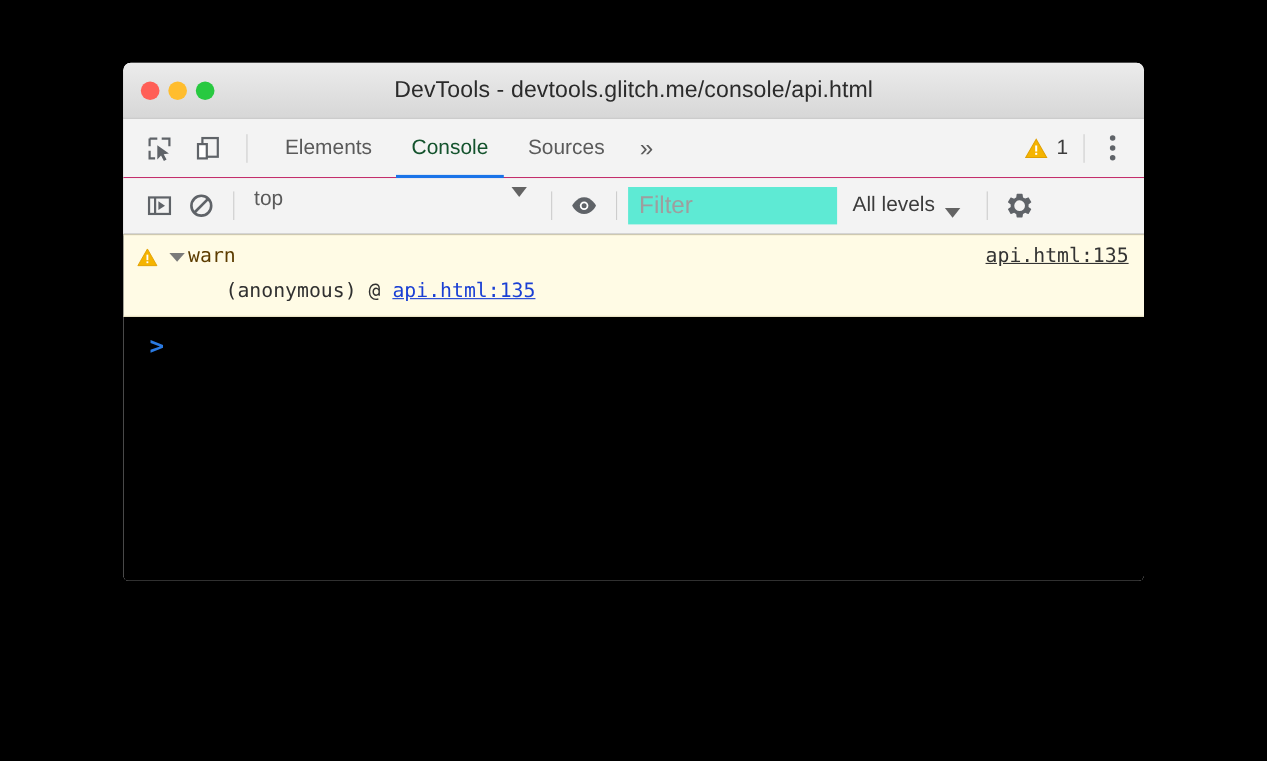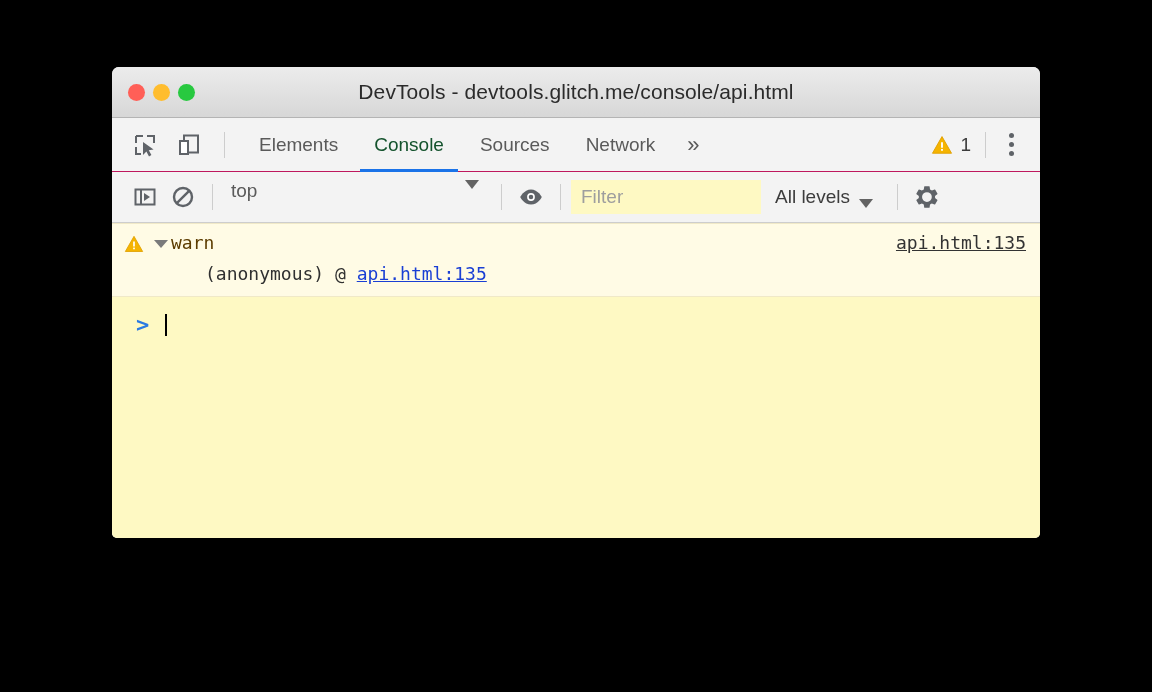--- a/index.html
+++ b/index.html
@@ -12,21 +12,21 @@
   }
   body {
     font-family: "Liberation Sans", sans-serif;
     -webkit-font-smoothing: antialiased;
   }
 
   
   .window {
     position: absolute;
     left: 112px;
-    top: 67px;
+    top: 57px;
     width: 928px;
     height: 471px;
     background: #ffffff;
     border-radius: 7px 7px 5px 5px;
     overflow: hidden;
     box-shadow: 0 2px 10px rgba(0,0,0,0.35);
   }
 
   
   .titlebar {
@@ -159,24 +159,24 @@
   .ctx-select .label { flex: 1; }
   .caret-down {
     width: 0; height: 0;
     border-left: 7px solid transparent;
     border-right: 7px solid transparent;
     border-top: 9px solid #636363;
   }
   .filter-input {
     width: 190px;
     height: 34px;
-    background: #fef9c3;
+    background: #5eead4;
     border: none;
     outline: none;
-    font-size: 19px;
+    font-size: 22px;
     color: #3c3c3c;
     padding: 0 10px;
     box-sizing: border-box;
     font-family: "Liberation Sans", sans-serif;
   }
   .filter-input::placeholder { color: #9e9e9e; opacity: 1; }
   .levels {
     display: flex;
     align-items: flex-end;
     gap: 9px;
@@ -184,21 +184,21 @@
     color: #3c3c3c;
     padding: 0 14px;
     cursor: default;
     white-space: nowrap;
   }
 
   
   .console-body {
     position: relative;
     height: 338px;
-    background: #fef9c3;
+    background: #000000;
     overflow: hidden;
   }
   .msg-warning {
     background: #fffbe5;
     border-top: 1px solid #f0e9c8;
     border-bottom: 1px solid #f0e9c8;
     padding: 7px 0 10px 0;
     position: relative;
   }
   .msg-line1 {
@@ -299,21 +299,20 @@
           <rect x="3" y="8" width="8" height="13" fill="#ffffff" stroke="#5f6368" stroke-width="2"></rect>
         </svg>
       </div>
       <div class="vsep"></div>
     </div>
 
     <div class="tabs">
       <div class="tab">Elements</div>
       <div class="tab active">Console</div>
       <div class="tab">Sources</div>
-      <div class="tab">Network</div>
       <div class="tab more">»</div>
     </div>
 
     <div class="tb-right">
       <div class="warn-count">
         <svg width="22" height="22" viewBox="0 0 24 24">
           <path d="M12 2.8 L22.4 21 L1.6 21 Z" fill="#f5b400" stroke="#e0a000" stroke-width="1"></path>
           <rect x="11" y="9" width="2" height="6" fill="#ffffff"></rect>
           <rect x="11" y="16.3" width="2" height="2" fill="#ffffff"></rect>
         </svg>

